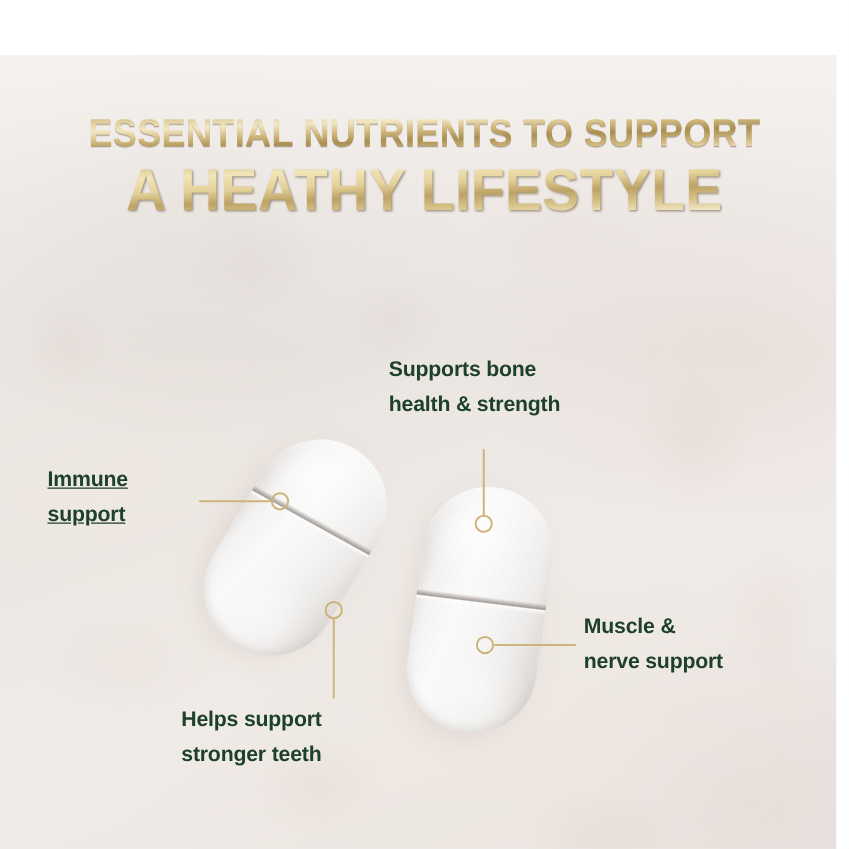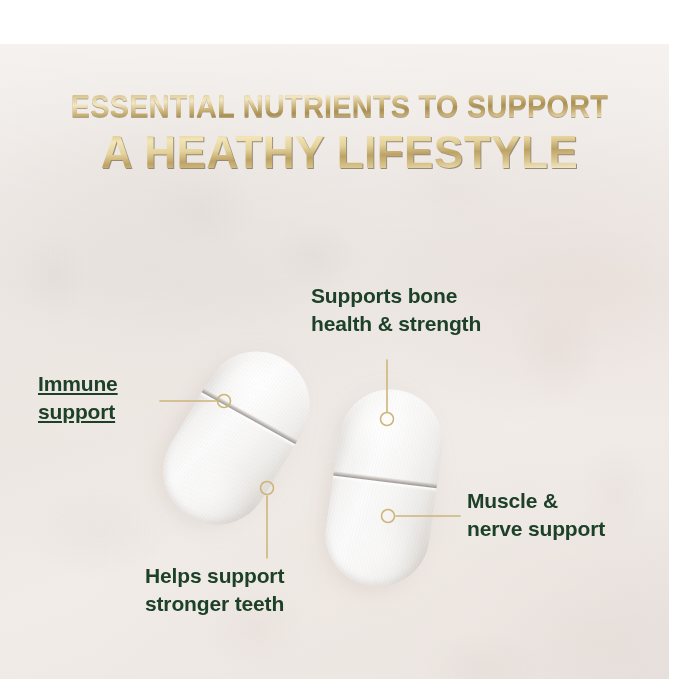--- a/index.html
+++ b/index.html
@@ -164,21 +164,21 @@
   #caplet-right .score { top: 88px; transform: rotate(-1deg); }
 
   
   .leader-svg { position: absolute; inset: 0; pointer-events: none; }
 
   .callout {
     position: absolute;
     color: #1d4028;
     font-family: "Liberation Sans", sans-serif;
     font-weight: 700;
-    font-size: 21px;
+    font-size: 17px;
     line-height: 28px;
     letter-spacing: -0.15px;
     white-space: pre-line;
     user-select: none;
   }
   #callout-immune       { left: 38px;  top: 326px; text-decoration: underline; }
   #callout-bone         { left: 311px; top: 238px; }
   #callout-muscle       { left: 467px; top: 443px; }
   #callout-teeth        { left: 145px; top: 518px; }
 

